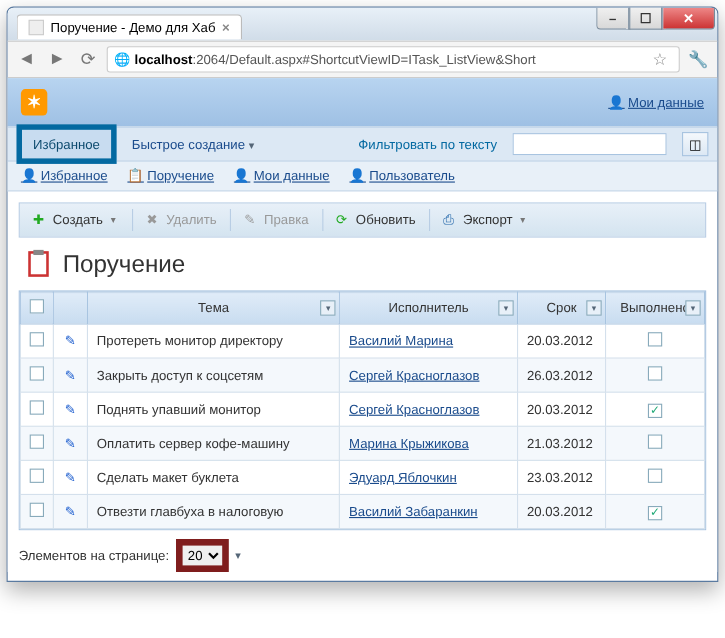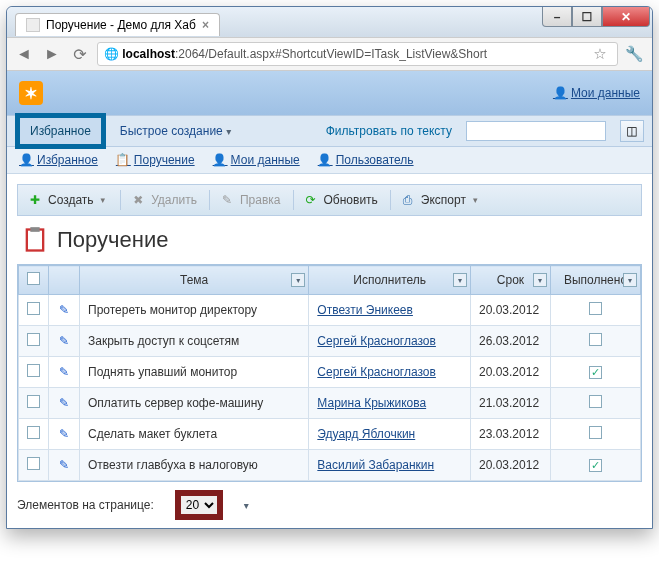--- a/index.html
+++ b/index.html
@@ -44,21 +44,21 @@
 .pt-icon{width:28px;height:28px}
 .grid{margin:0 10px;border:1px solid #a8c4e0}
 .grid table{width:100%;border-collapse:collapse}
 .grid th{background:linear-gradient(#e0ecf8,#c8dcf0);border:1px solid #a8c4e0;padding:6px 8px;text-align:center;color:#333;font-weight:normal;position:relative}
 .grid td{border:1px solid #d4e0ec;padding:7px 8px;color:#333}
 .grid tr:nth-child(even) td{background:#f4f8fc}
 .hdr-drop{position:absolute;right:3px;top:50%;transform:translateY(-50%);width:14px;height:14px;border:1px solid #8ab;background:#e8f0f8;display:flex;align-items:center;justify-content:center;font-size:8px;color:#567}
 .chk{width:13px;height:13px;border:1px solid #8ab;background:#fff;display:inline-block}
 .chk.on::after{content:"✓";color:#2a7;font-size:11px;display:block;text-align:center;line-height:11px}
 .link{color:#1a4b8c;text-decoration:underline}
-.pager{margin:8px 10px;display:flex;align-items:center;gap:21px;color:#333}
+.pager{margin:8px 10px;display:flex;align-items:center;gap:6px;color:#333}
 .pager select{border:6px solid #7f1d1d;padding:1px}
 .ico{width:14px;height:14px;display:inline-block}
 .ico-user{color:#23a}
 .ico-edit{color:#15c}
 .ico-task{color:#c33}
 .ico-person{color:#b60}
 .ico-new{color:#2a2}
 .ico-del{color:#999}
 .ico-refresh{color:#2a2}
 .ico-export{color:#26a}
@@ -183,21 +183,21 @@
           <th><span>Исполнитель</span><span class="hdr-drop">▾</span></th>
           <th style="width:80px"><span>Срок</span><span class="hdr-drop">▾</span></th>
           <th style="width:90px"><span>Выполнено</span><span class="hdr-drop">▾</span></th>
         </tr>
           </thead>
         <tbody id="grid-body">
             <tr>
               <td style="text-align:center"><span class="chk"></span></td>
               <td style="text-align:center"><span class="ico ico-edit">✎</span></td>
               <td>Протереть монитор директору</td>
-              <td><a class="link">Отвезти Эникеев</a></td>
+              <td><a class="link">Василий Марина</a></td>
               <td>20.03.2012</td>
               <td style="text-align:center"><span class="chk"></span></td>
             </tr>
             <tr>
               <td style="text-align:center"><span class="chk"></span></td>
               <td style="text-align:center"><span class="ico ico-edit">✎</span></td>
               <td>Закрыть доступ к соцсетям</td>
               <td><a class="link">Сергей Красноглазов</a></td>
               <td>26.03.2012</td>
               <td style="text-align:center"><span class="chk"></span></td>

